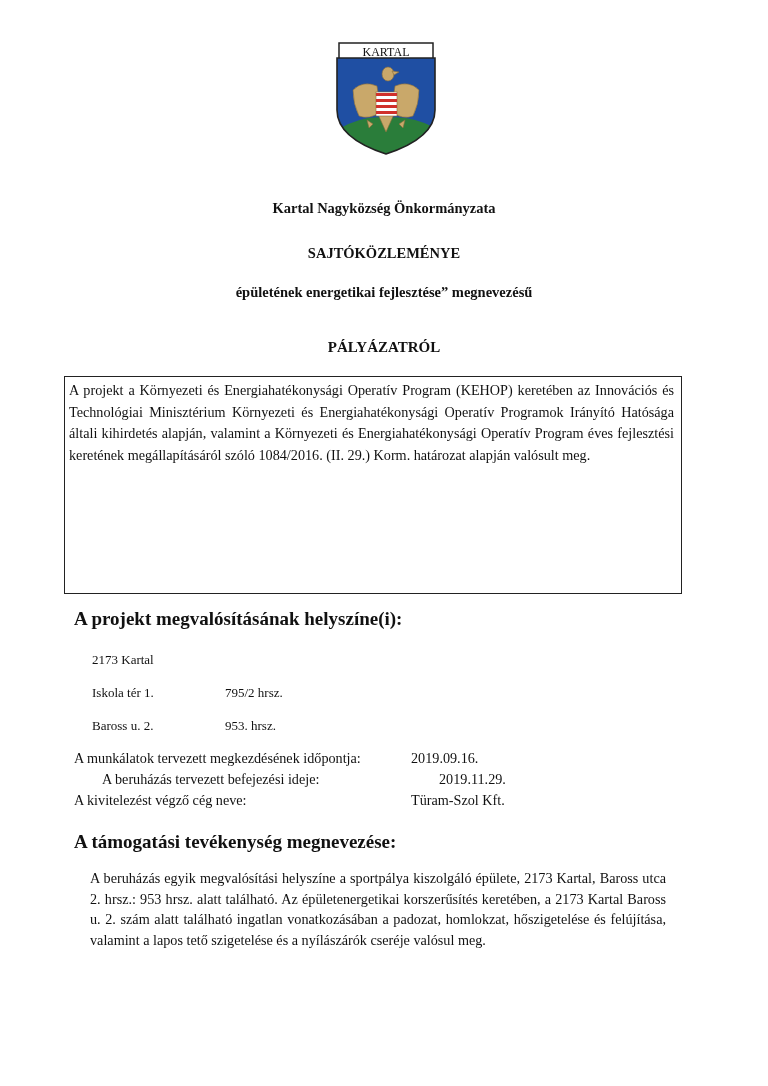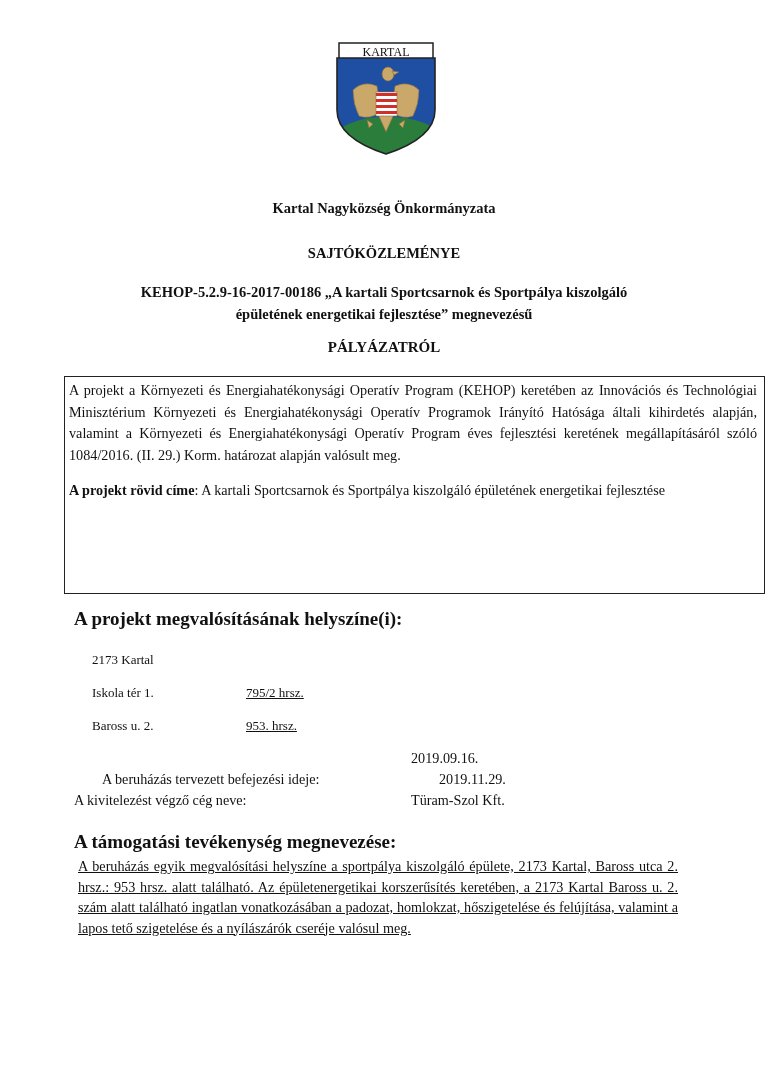--- a/index.html
+++ b/index.html
@@ -10,43 +10,43 @@
     .crest { position: absolute; left: 333px; top: 40px; width: 106px; height: 116px; }
     .center {
       position: absolute; left: 0; width: 768px; text-align: center;
       font-weight: bold; font-size: 14.5px; line-height: 20px;
     }
     .t1 { top: 198px; }
     .t2 { top: 243px; text-align: center; }
     .t3 { top: 281px; line-height: 22px; }
     .t4 { top: 337px; font-size: 15px; }
     .box {
-      position: absolute; left: 64px; top: 376px; width: 701px; height: 218px;
+      position: absolute; left: 64px; top: 376px; width: 618px; height: 218px;
       border: 1.5px solid #222; box-sizing: border-box; padding: 3px 7px 0 4px;
       font-size: 14.2px; line-height: 21.5px; text-align: justify;
     }
     .box p { margin: 0; }
     .box .gap { margin-top: 14px; }
     .bold { font-weight: bold; }
     .h-section {
       position: absolute; left: 74px; font-weight: bold; font-size: 19px; line-height: 20px;
     }
     .loc {
       position: absolute; left: 92px; font-size: 13px; line-height: 20px;
     }
-    .loc .hrsz { position: absolute; left: 154px; white-space: nowrap; text-decoration: underline; }
+    .loc .hrsz { position: absolute; left: 133px; white-space: nowrap; }
     .meta-row {
       position: absolute; left: 74px; font-size: 14.2px; line-height: 20px; width: 560px;
     }
     .meta-row .val { position: absolute; left: 337px; top: 0; white-space: nowrap; }
     .para {
       position: absolute; left: 74px; width: 608px; font-size: 14.2px; line-height: 20.5px;
       text-align: justify;
     }
-    .para p { margin: 4px; text-decoration: underline; }
+    .para p { margin: 16px; }
   </style>
 </head>
 <body>
 
 <div class="crest">
   <svg width="106" height="116" viewBox="0 0 106 116">
     <defs>
       <clipPath id="shieldClip">
         <path d="M4 18 L102 18 L102 70 Q102 98 53 114 Q4 98 4 70 Z"></path>
       </clipPath>
@@ -74,42 +74,41 @@
       <rect x="43" y="59" width="21" height="3"></rect>
       <rect x="43" y="65" width="21" height="3"></rect>
       <rect x="43" y="71" width="21" height="3"></rect>
     </g>
   </svg>
 </div>
 
 <div class="center t1">Kartal Nagyközség Önkormányzata</div>
 <div class="center t2">SAJTÓKÖZLEMÉNYE</div>
 <div class="center t3">
-  <div>KEHOP-5.2.9-16-2017-00186 „A kartali Sportcsarnok és Sportpálya kiszolgáló</div>
   <div>épületének energetikai fejlesztése” megnevezésű</div>
 </div>
 <div class="center t4">PÁLYÁZATRÓL</div>
 
 <div class="box">
   <p>A projekt a Környezeti és Energiahatékonysági Operatív Program (KEHOP) keretében az Innovációs és Technológiai Minisztérium Környezeti és Energiahatékonysági Operatív Programok Irányító Hatósága általi kihirdetés alapján, valamint a Környezeti és Energiahatékonysági Operatív Program éves fejlesztési keretének megállapításáról szóló 1084/2016. (II. 29.) Korm. határozat alapján valósult meg.</p>
-  <p class="gap"><span class="bold">A projekt rövid címe</span><span>: A kartali Sportcsarnok és Sportpálya kiszolgáló épületének energetikai fejlesztése</span></p>
 </div>
 
 <div class="h-section" style="top:609px;">A projekt megvalósításának helyszíne(i):</div>
 <div class="loc" style="top:650px;">2173 Kartal</div>
 <div class="loc" style="top:683px; width:300px;">
   <span>Iskola tér 1.</span>
   <span class="hrsz">795/2 hrsz.</span>
 </div>
 <div class="loc" style="top:716px; width:300px;">
   <span>Baross u. 2.</span>
   <span class="hrsz">953. hrsz.</span>
 </div>
 
 <div class="meta-row" style="top:748px;">
+  <span>A munkálatok tervezett megkezdésének időpontja:</span>
   <span class="val">2019.09.16.</span>
 </div>
 <div class="meta-row" style="top:769px;margin-left:28px;">
   <span>A beruházás tervezett befejezési ideje:</span>
   <span class="val">2019.11.29.</span>
 </div>
 <div class="meta-row" style="top:790px;">
   <span>A kivitelezést végző cég neve:</span>
   <span class="val">Türam-Szol Kft.</span>
 </div>

